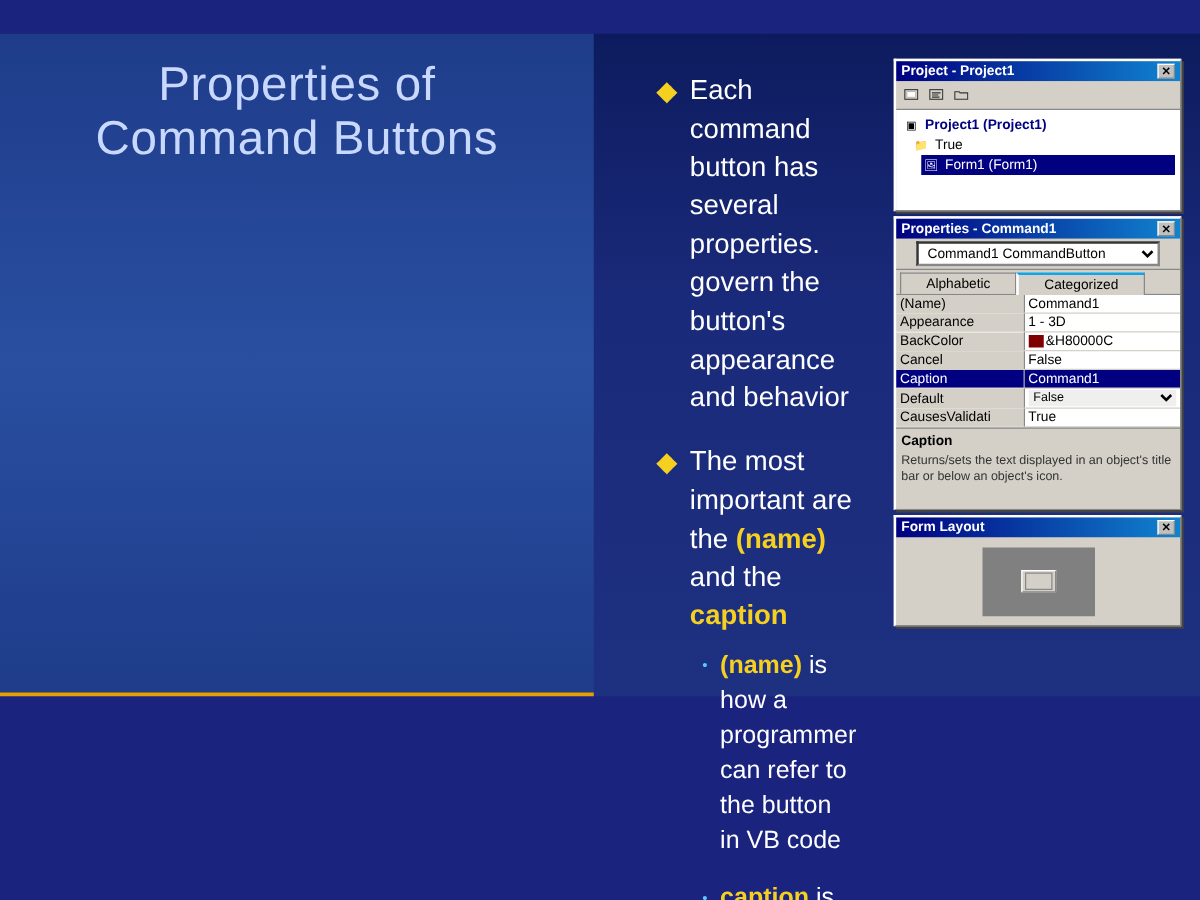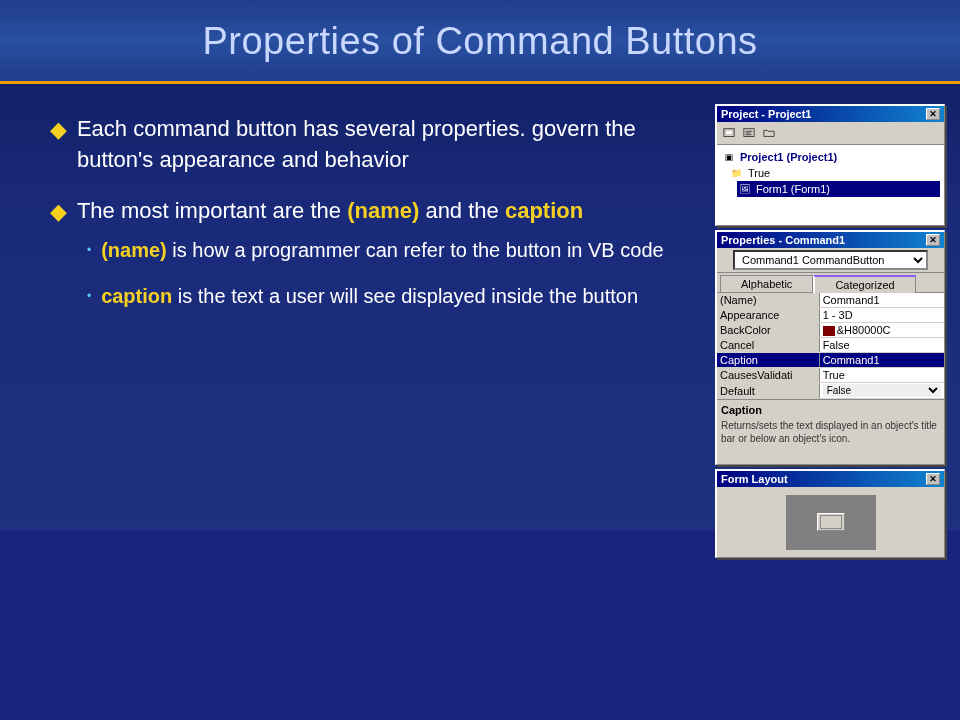--- a/index.html
+++ b/index.html
@@ -11,21 +11,22 @@
       font-family: Arial, sans-serif;
       background: #1a237e;
     }
 
     .slide {
       width: 960px;
       height: 530px;
       background: linear-gradient(180deg, #0d1b5e 0%, #1a2a7a 40%, #1e3080 100%);
       position: relative;
       display: flex;
-      flex-direction: column;
+      flex-direction: row;
+      margin-top: 27px;
     }
 
     
     .top-lines {
       height: 6px;
       background: repeating-linear-gradient(
         180deg,
         #4a90d9 0px,
         #4a90d9 1px,
         transparent 1px,
@@ -258,21 +259,21 @@
       font-family: Tahoma, Arial, sans-serif;
       padding: 2px 20px;
       border: 1px solid #888;
       border-bottom: none;
       cursor: pointer;
       background: #d4d0c8;
     }
 
     .props-tab.active {
       background: #d4d0c8;
-      border-top: 2px solid #8b5cf6;
+      border-top: 2px solid #0ea5e9;
       border-left: 2px solid #fff;
       margin-bottom: -1px;
       position: relative;
       z-index: 1;
       text-align: center;
     }
 
     .props-table {
       background: white;
       border-top: 1px solid #888;
@@ -505,32 +506,32 @@
             </tr>
             <tr>
               <td>Cancel</td>
               <td>False</td>
             </tr>
             <tr class="selected-row">
               <td>Caption</td>
               <td>Command1</td>
             </tr>
             <tr>
-              <td>CausesValidati</td>
-              <td>True</td>
-            </tr>
-            <tr>
               <td>Default</td>
               <td>
                 <select style="font-size:10px;width:100%;border:none;">
                   <option>False</option>
                   <option>True</option>
                 </select>
               </td>
             </tr>
+            <tr>
+              <td>CausesValidati</td>
+              <td>True</td>
+            </tr>
           </tbody>
         </table>
         <div class="props-desc">
           <div class="props-desc-title">Caption</div>
           <div class="props-desc-text">Returns/sets the text displayed in an object's title bar or below an object's icon.</div>
         </div>
       </div>
 
       <div class="vb-window form-layout-window">
         <div class="vb-titlebar">

